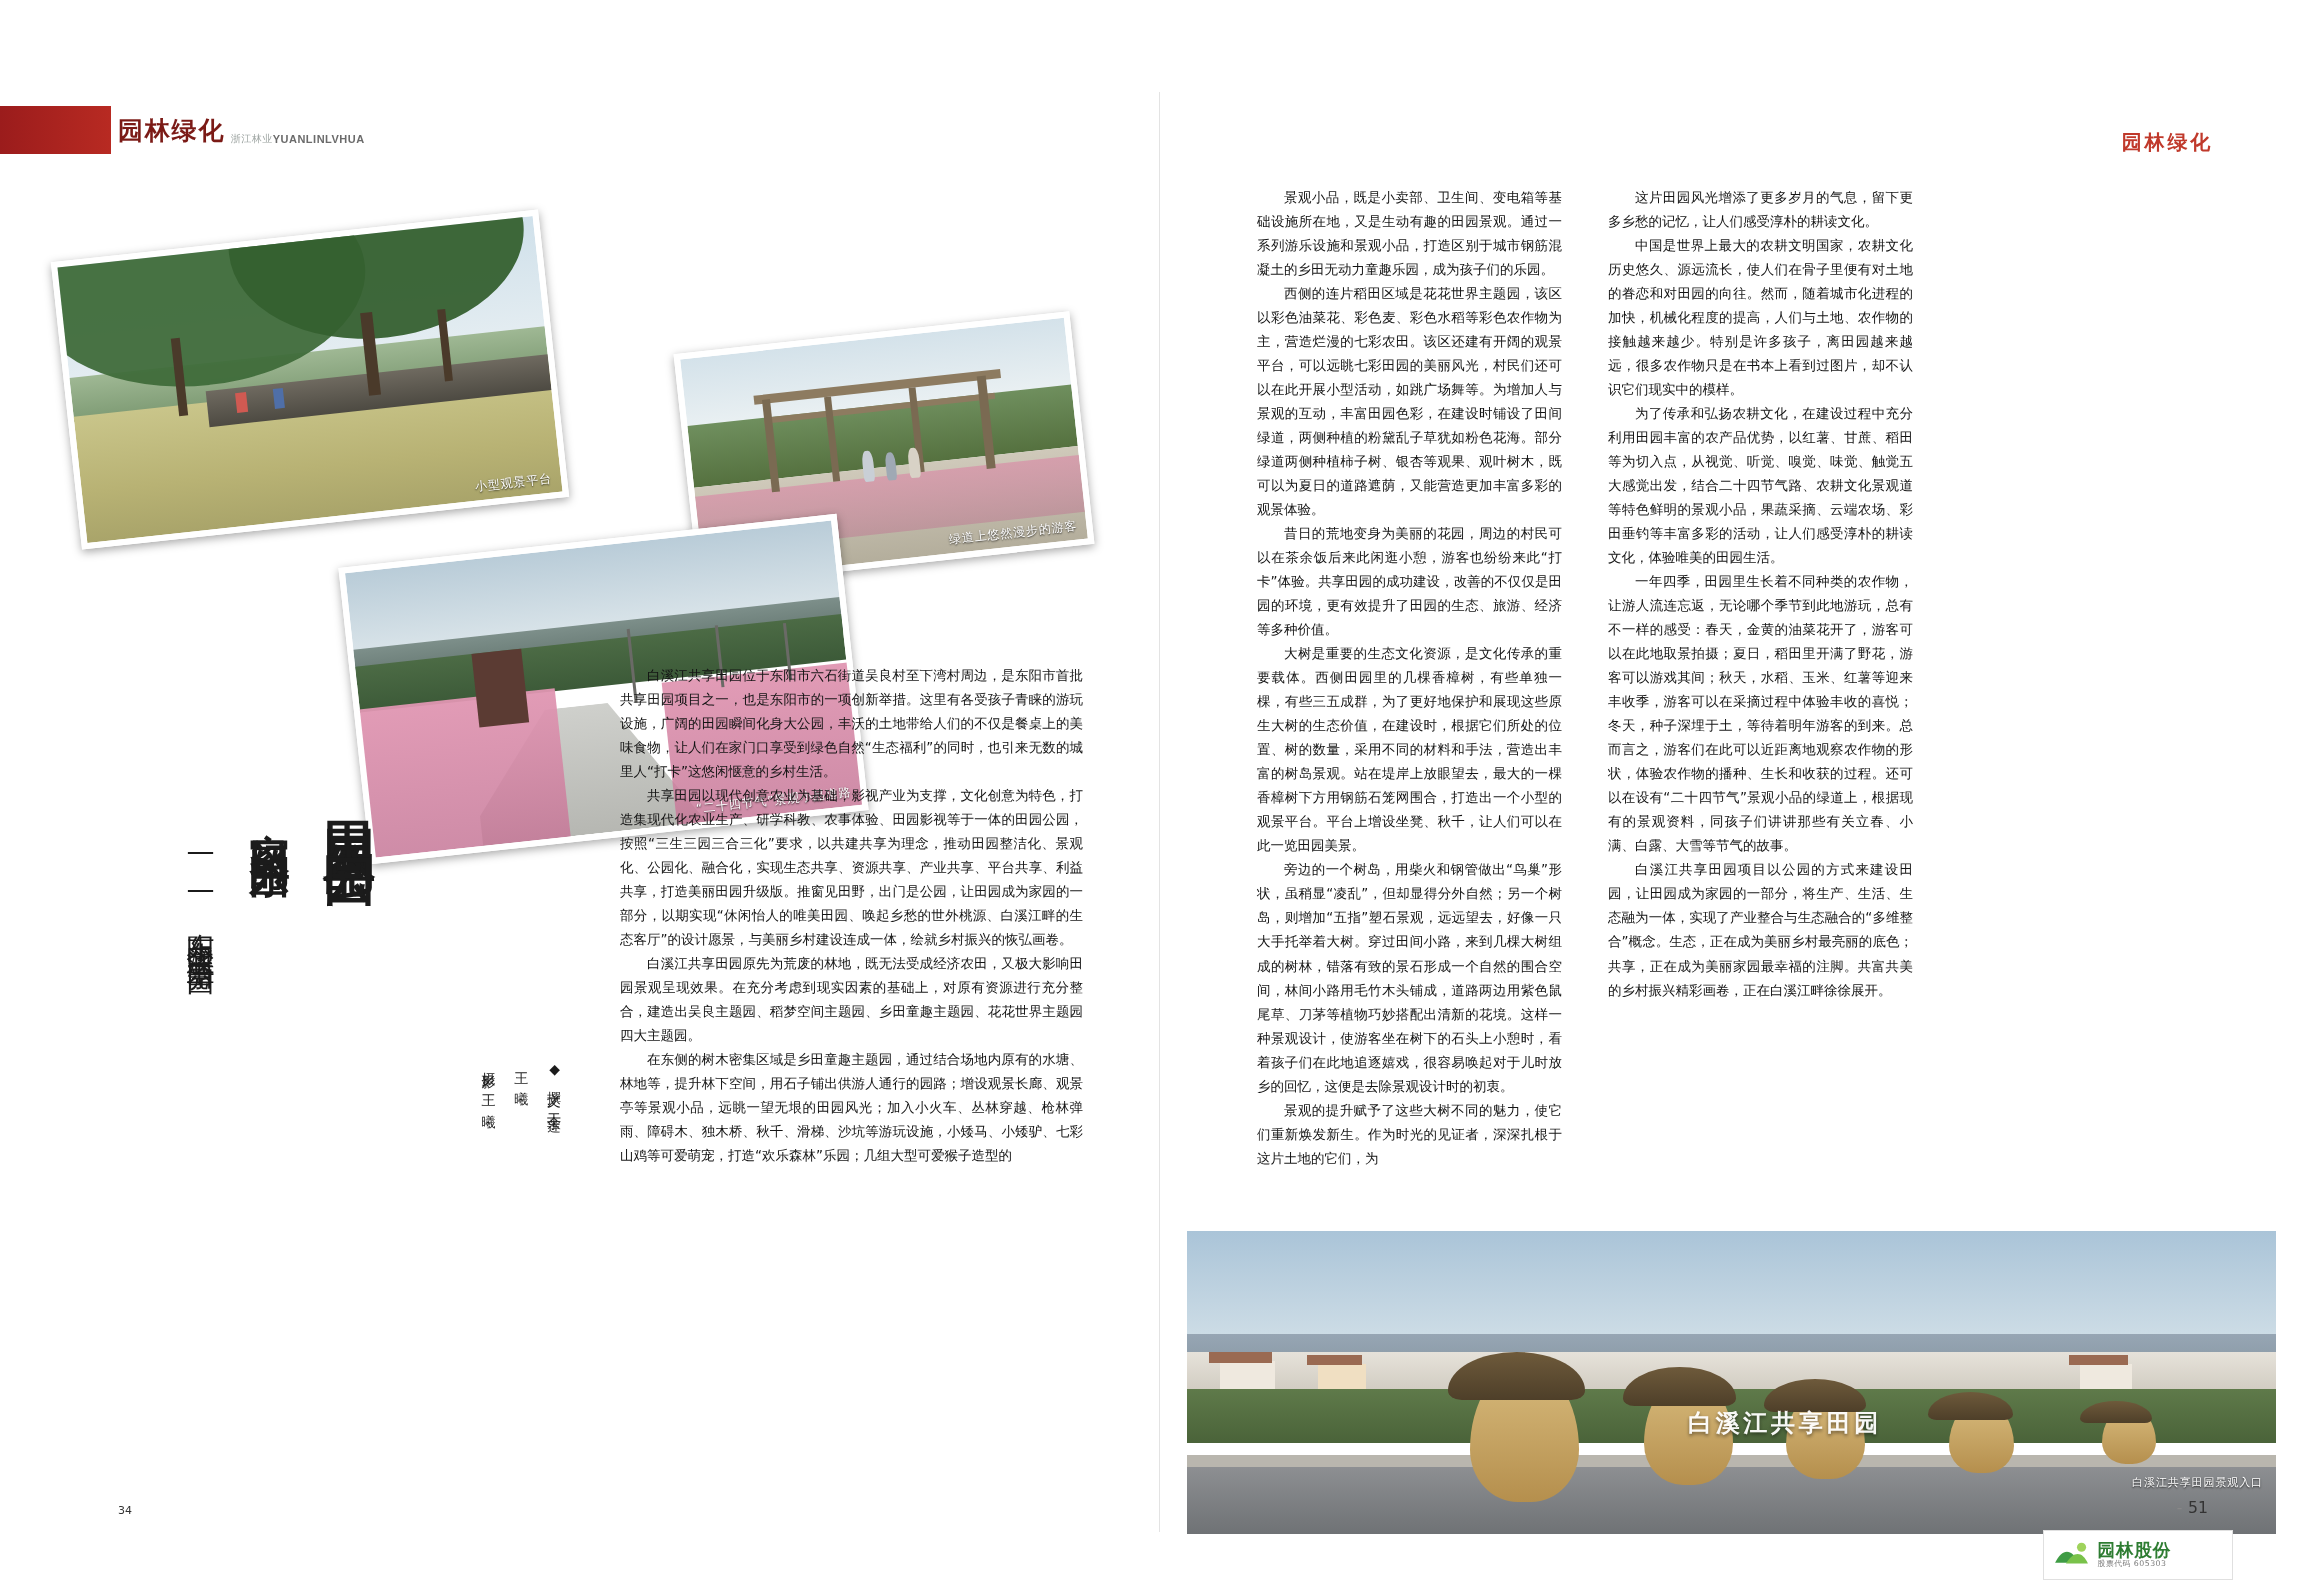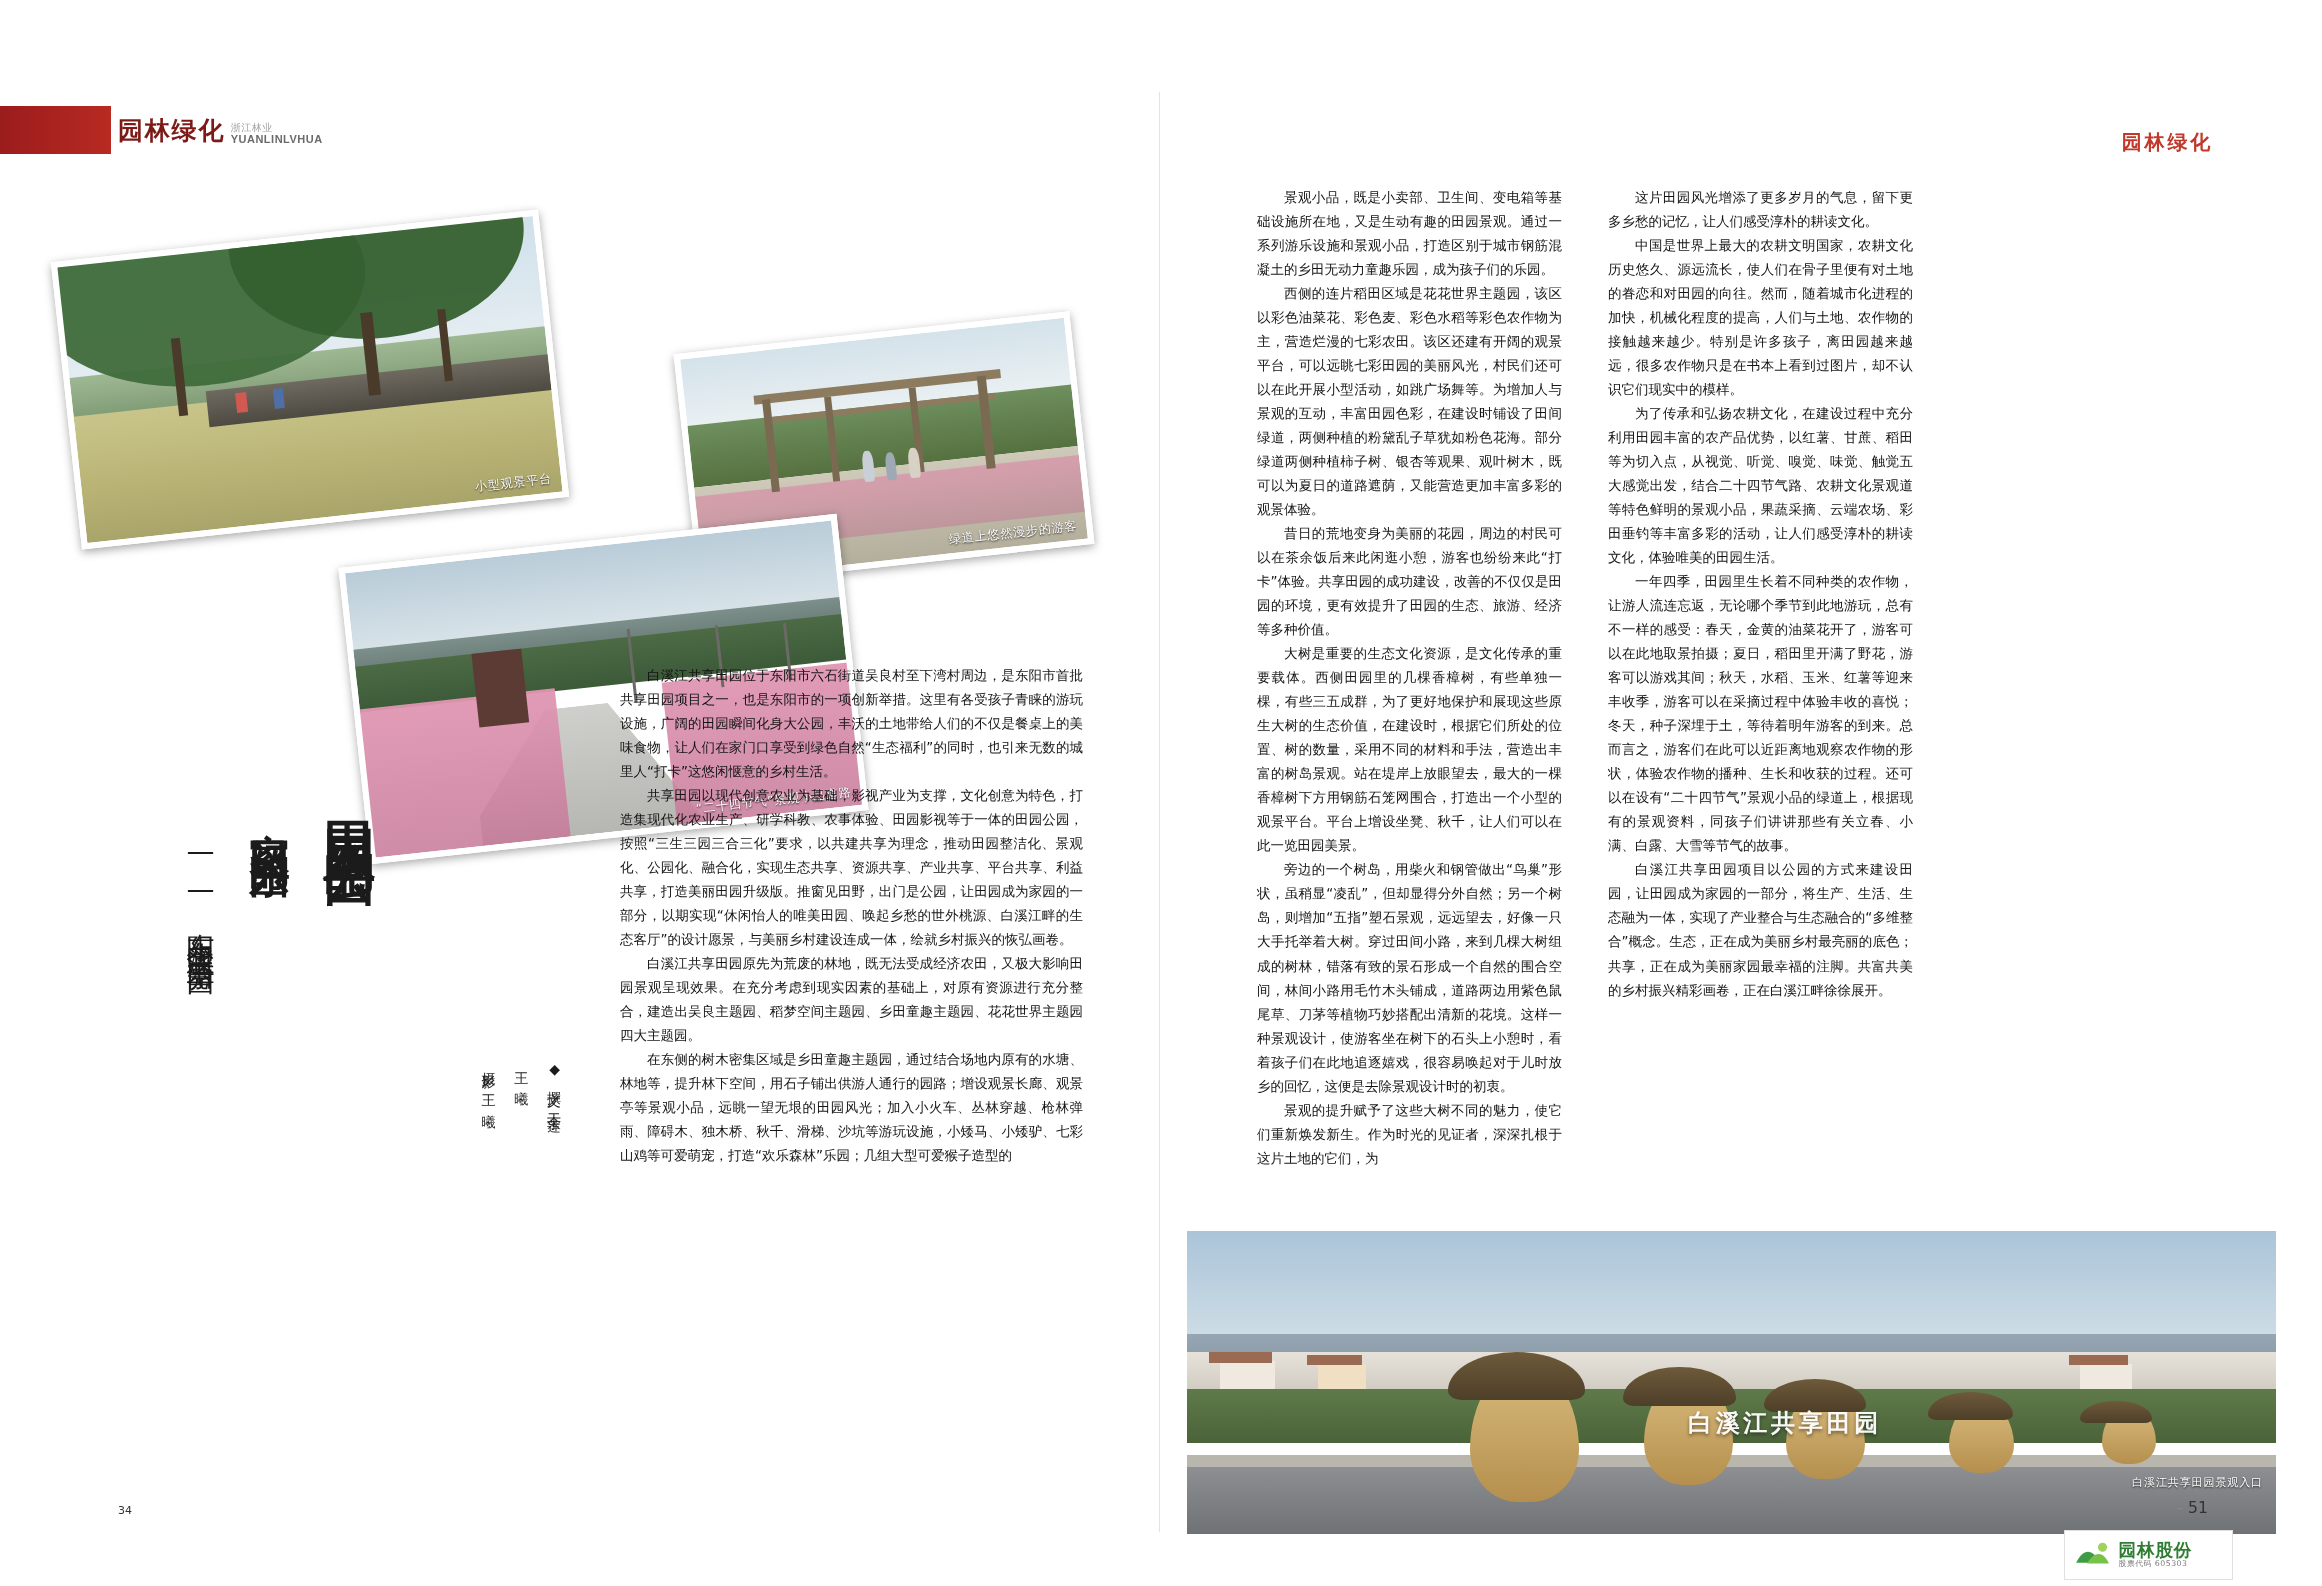--- a/index.html
+++ b/index.html
@@ -18,21 +18,21 @@
     background:linear-gradient(90deg,#9b1c1c 0%,#b82a22 100%);
   }
   .hdr-left{
     position:absolute;left:118px;top:114px;
     display:flex;align-items:flex-end;gap:5.5px;
   }
   .hdr-cn{
     font-family:"DejaVu Sans", sans-serif;
     font-size:25px;font-weight:bold;color:#7b1a16;letter-spacing:1.8px;
   }
-  .hdr-en-wrap{display:flex;flex-direction:column;line-height:1.05;padding-bottom:1.8px;}
+  .hdr-en-wrap{display:flex;flex-direction:row;line-height:1.05;padding-bottom:1.8px;}
   .hdr-en-top{font-size:10px;color:#9ca3a0;letter-spacing:0.5px;}
   .hdr-en-bot{font-size:11px;color:#6b6b6b;letter-spacing:0.5px;font-weight:bold;}
   .hdr-right{
     position:absolute;right:109px;top:129px;
     font-family:"DejaVu Sans", sans-serif;
     font-size:20px;font-weight:bold;color:#c0392b;letter-spacing:2.8px;
   }
   .spine{
     position:absolute;left:1159px;top:92px;width:0.9px;height:1440px;
     background:#e3e3e3;
@@ -187,21 +187,21 @@
     position:absolute;left:118px;bottom:70px;
     font-size:11px;color:#333;font-family:"DejaVu Sans", sans-serif;
   }
   .pg-right{
     position:absolute;right:114px;bottom:70px;
     font-size:15.7px;color:#333;font-family:"DejaVu Sans", sans-serif;
   }
   .pg-right:before{content:"-";margin-right:5.5px;color:#888;}
 
   .logo-box{
-    position:absolute;right:89px;bottom:7.4px;width:169px;height:50px;
+    position:absolute;right:89px;bottom:7.4px;width:190px;height:50px;
     background:#fff;border:0.9px solid #e0e0e0;display:flex;align-items:center;gap:7.4px;
     padding:0 9.2px;box-sizing:border-box;
   }
   .logo-mark{width:37px;height:31px;position:relative;flex:0 0 auto;}
   .logo-txt{display:flex;flex-direction:column;line-height:1.15;}
   .logo-t1{font-size:17.5px;font-weight:bold;color:#2e7d32;letter-spacing:0.9px;
     font-family:"DejaVu Sans", sans-serif;}
   .logo-t2{font-size:7.8px;color:#7a7a7a;letter-spacing:0.5px;
     font-family:"DejaVu Sans", sans-serif;}
 </style>

